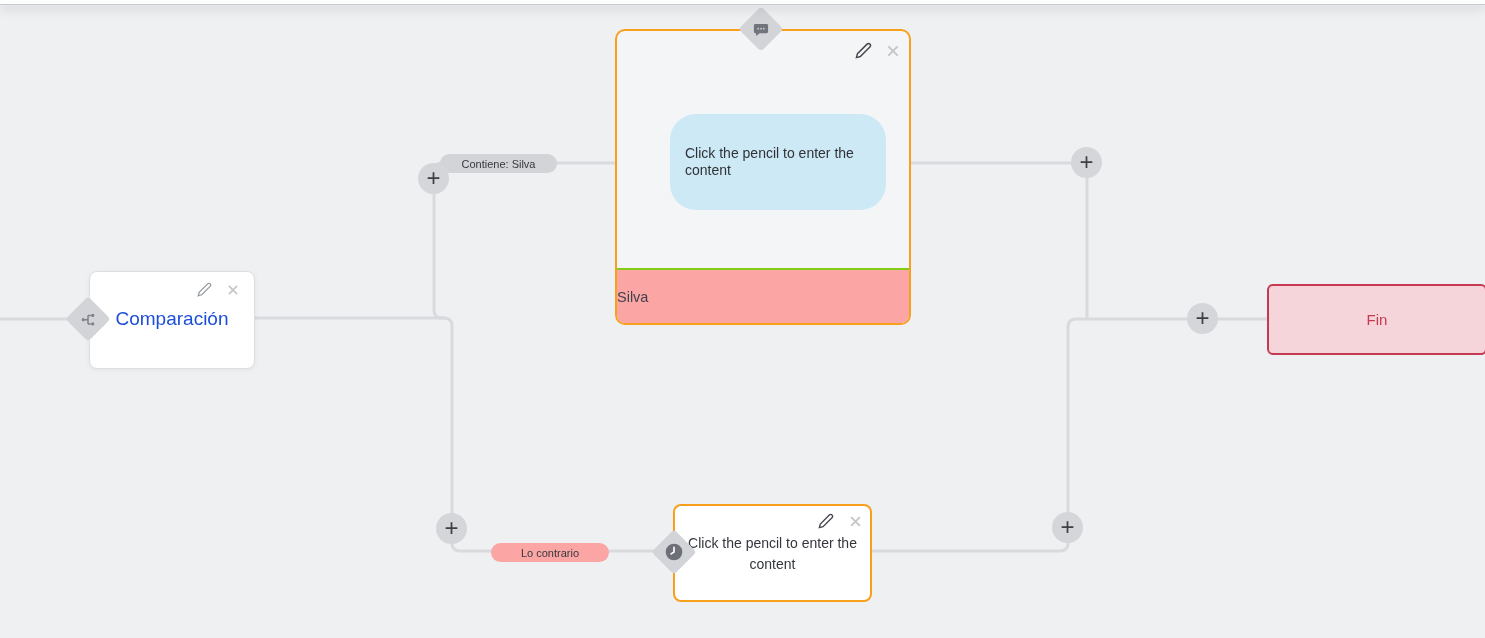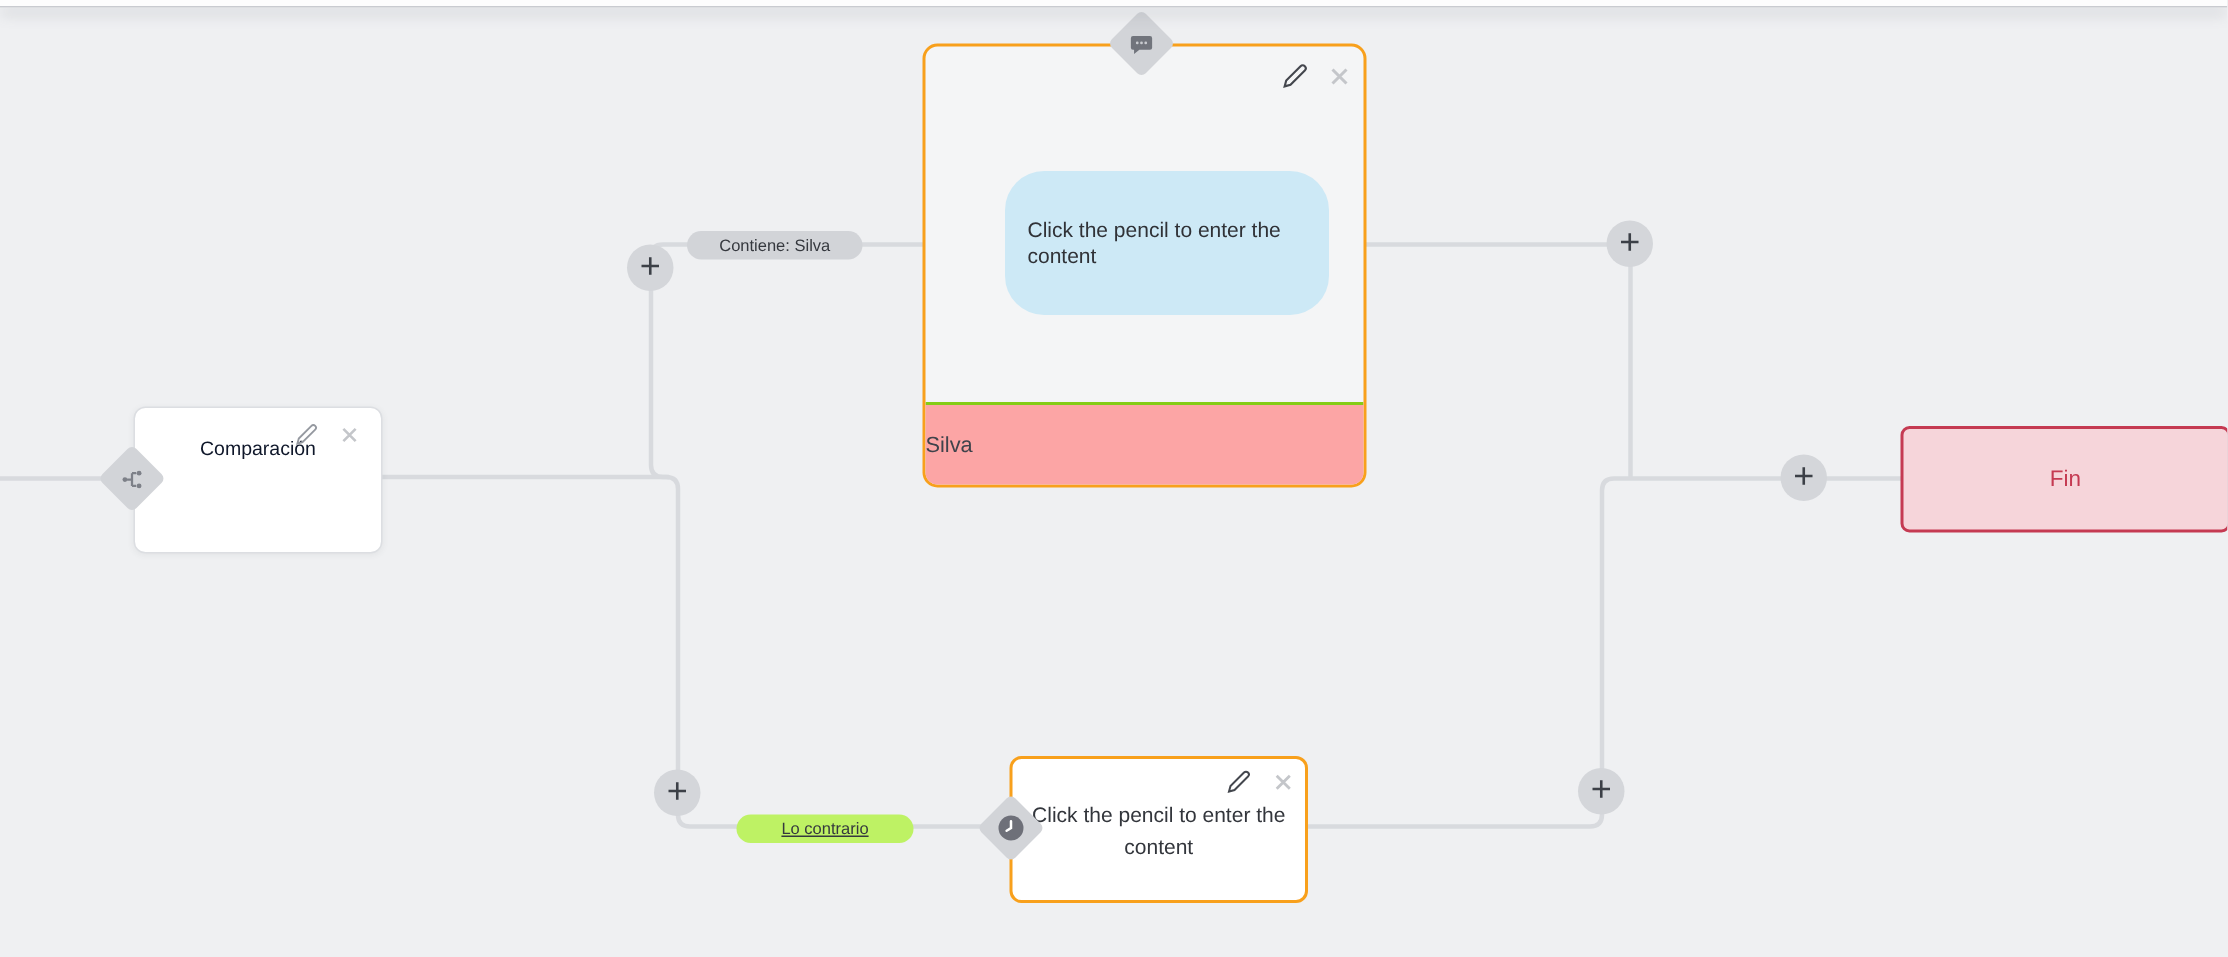--- a/index.html
+++ b/index.html
@@ -12,27 +12,27 @@
   
   .plus-btn{position:absolute;width:31px;height:31px;border-radius:50%;background:#d4d6da;
             display:flex;align-items:center;justify-content:center;z-index:3;cursor:pointer;
             color:#3c4047;font-size:24px;font-weight:400;line-height:1;user-select:none;}
   .plus-btn span{transform:translateY(-1px);}
 
   
   .pill{position:absolute;height:19px;border-radius:10px;display:flex;align-items:center;
         justify-content:center;font-size:11px;color:#35383e;z-index:2;white-space:nowrap;cursor:pointer;}
   .pill.gray{background:#d2d4d8;}
-  .pill.white{background:#bef264;text-decoration:underline;}
+  .pill.white{background:#fca5a5;}
 
   
   .node{position:absolute;border-radius:8px;z-index:1;}
   .node-condition{left:89px;top:271px;width:164px;height:96px;background:#fff;
                   border:1px solid #dcdee2;box-shadow:0 1px 4px rgba(80,85,95,.08);}
-  .node-condition .titles{padding-top:14px;text-align:center;font-size:13px;color:#0f172a;line-height:25px;}
+  .node-condition .titles{padding-top:34px;text-align:center;font-size:19px;color:#1d4ed8;line-height:25px;}
   .node-message{left:615px;top:29px;width:292px;height:292px;background:#f4f5f6;
                 border:2px solid #f8a01c;border-radius:10px;}
   .node-message .body{position:absolute;left:0;top:0;right:0;bottom:53px;}
   .bubble{position:absolute;left:53px;top:83px;width:216px;height:96px;border-radius:26px;
           background:#cde9f6;display:flex;align-items:center;padding:0 18px 0 15px;box-sizing:border-box;
           font-size:14px;color:#303237;line-height:17px;}
   .node-message .footer{position:absolute;left:0;right:0;bottom:0;height:53px;background:#fca5a5;
           border-top:2px solid #84cc16;border-radius:0 0 8px 8px;display:flex;align-items:center;
           justify-content:flex-start;font-size:14.5px;color:#3f434b;}
   .node-fallback{left:673px;top:504px;width:195px;height:94px;background:#fff;
@@ -63,21 +63,21 @@
   <div class="top-edge"></div>
 
   <svg class="wires" width="1485" height="638">
     <path d="M 0 319 H 80"></path>
     <path d="M 253 318 H 444 Q 452 318 452 326 V 543 Q 452 551 460 551 H 676"></path>
     <path d="M 618 163 H 442 Q 434 163 434 171 V 310 Q 434 318 442 318 H 446"></path>
     <path d="M 905 163 H 1079 Q 1087 163 1087 171 V 319"></path>
     <path d="M 866 551 H 1060 Q 1068 551 1068 543 V 327 Q 1068 319 1076 319 H 1269"></path>
   </svg>
 
-  <div class="pill gray" style="left:458px;top:154px;width:117px;">Contiene: Silva</div>
+  <div class="pill gray" style="left:440px;top:154px;width:117px;">Contiene: Silva</div>
   <div class="pill white" style="left:491px;top:543px;width:118px;">Lo contrario</div>
 
   <div class="plus-btn" style="left:418px;top:163px;">
       <span>+</span>
     </div>
   <div class="plus-btn" style="left:436px;top:513px;">
       <span>+</span>
     </div>
   <div class="plus-btn" style="left:1071px;top:147px;">
       <span>+</span>

